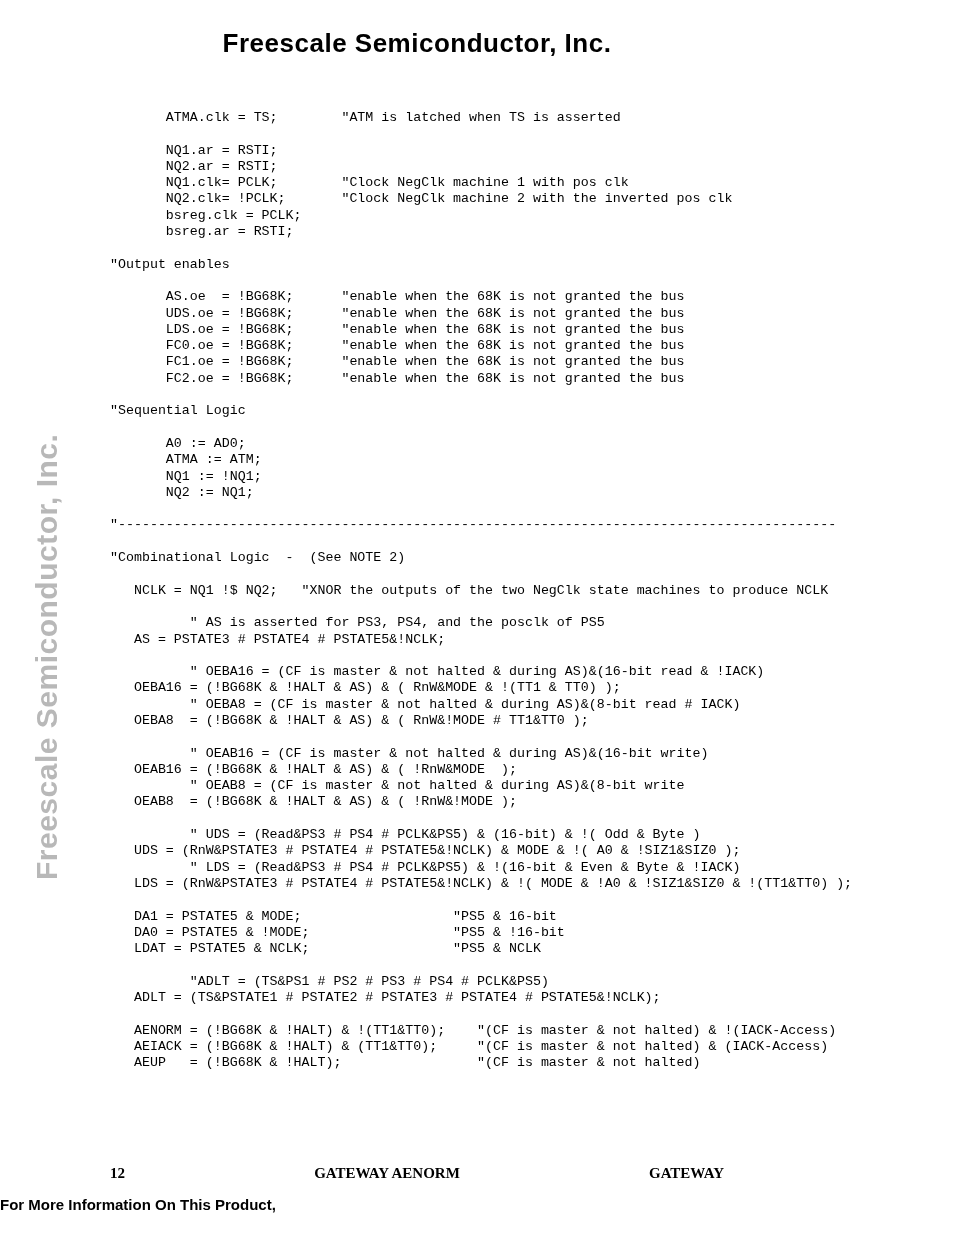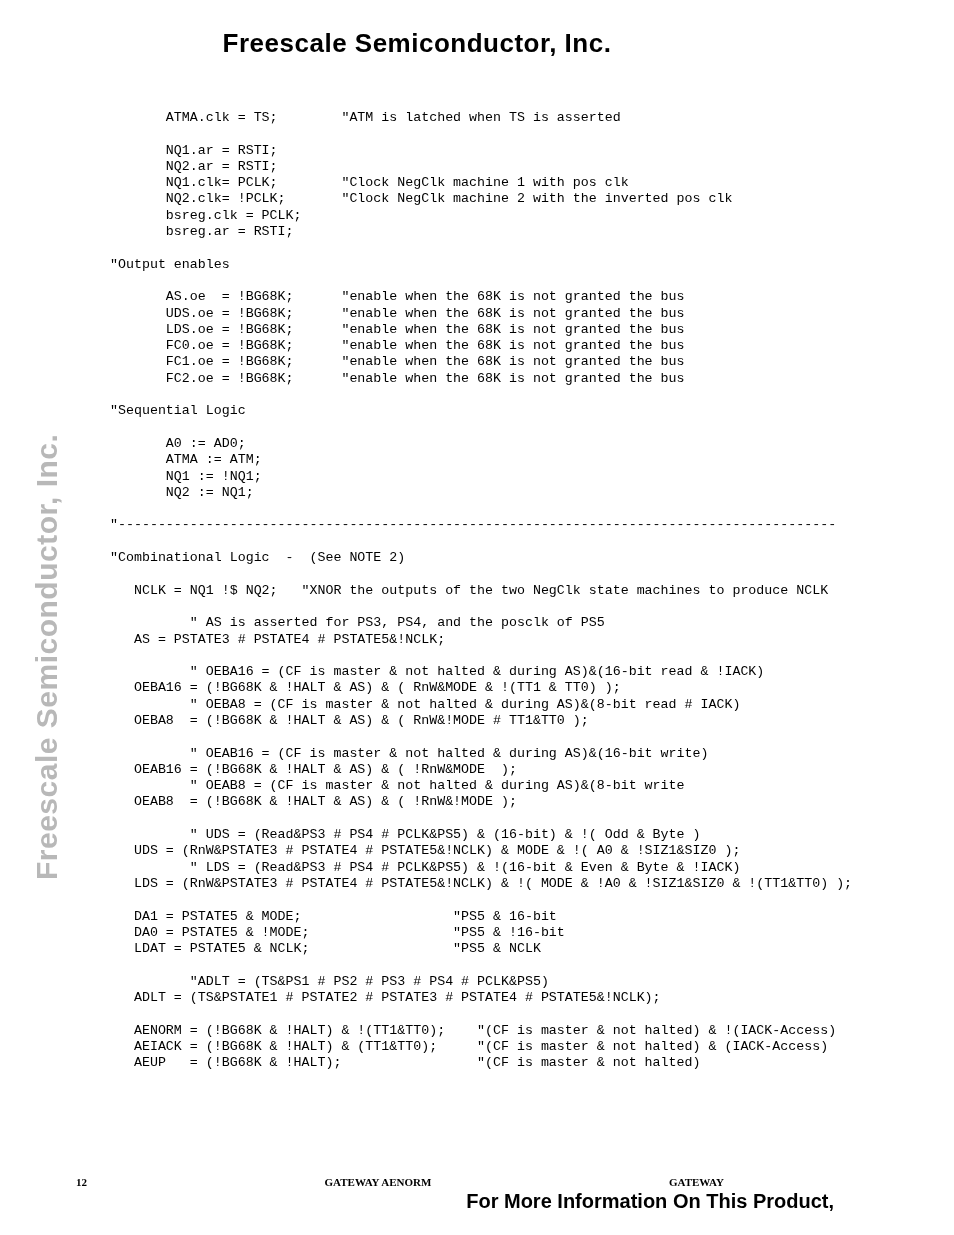--- a/index.html
+++ b/index.html
@@ -65,31 +65,31 @@
   }
   .footer {
     position: absolute;
     bottom: 22px;
     left: 0;
     width: 100%;
   }
   .footer-row {
     display: flex;
     justify-content: space-between;
-    padding: 0 110px 0 76px;
+    padding: 0 110px 0 110px;
     font-family: "Times New Roman", Times, serif;
-    font-size: 11px;
+    font-size: 15px;
     font-weight: bold;
   }
   .footer-center {
-    text-align: right;
+    text-align: left;
     font-family: Arial, Helvetica, sans-serif;
     font-weight: 900;
-    font-size: 20px;
-    margin-top: 2px;
+    font-size: 15px;
+    margin-top: 14px;
     font-stretch: condensed;
   }
 </style>
 </head>
 <body>
 
 <div class="page">
 
   <div class="header">
     <span>Freescale Semiconductor, Inc.</span>

